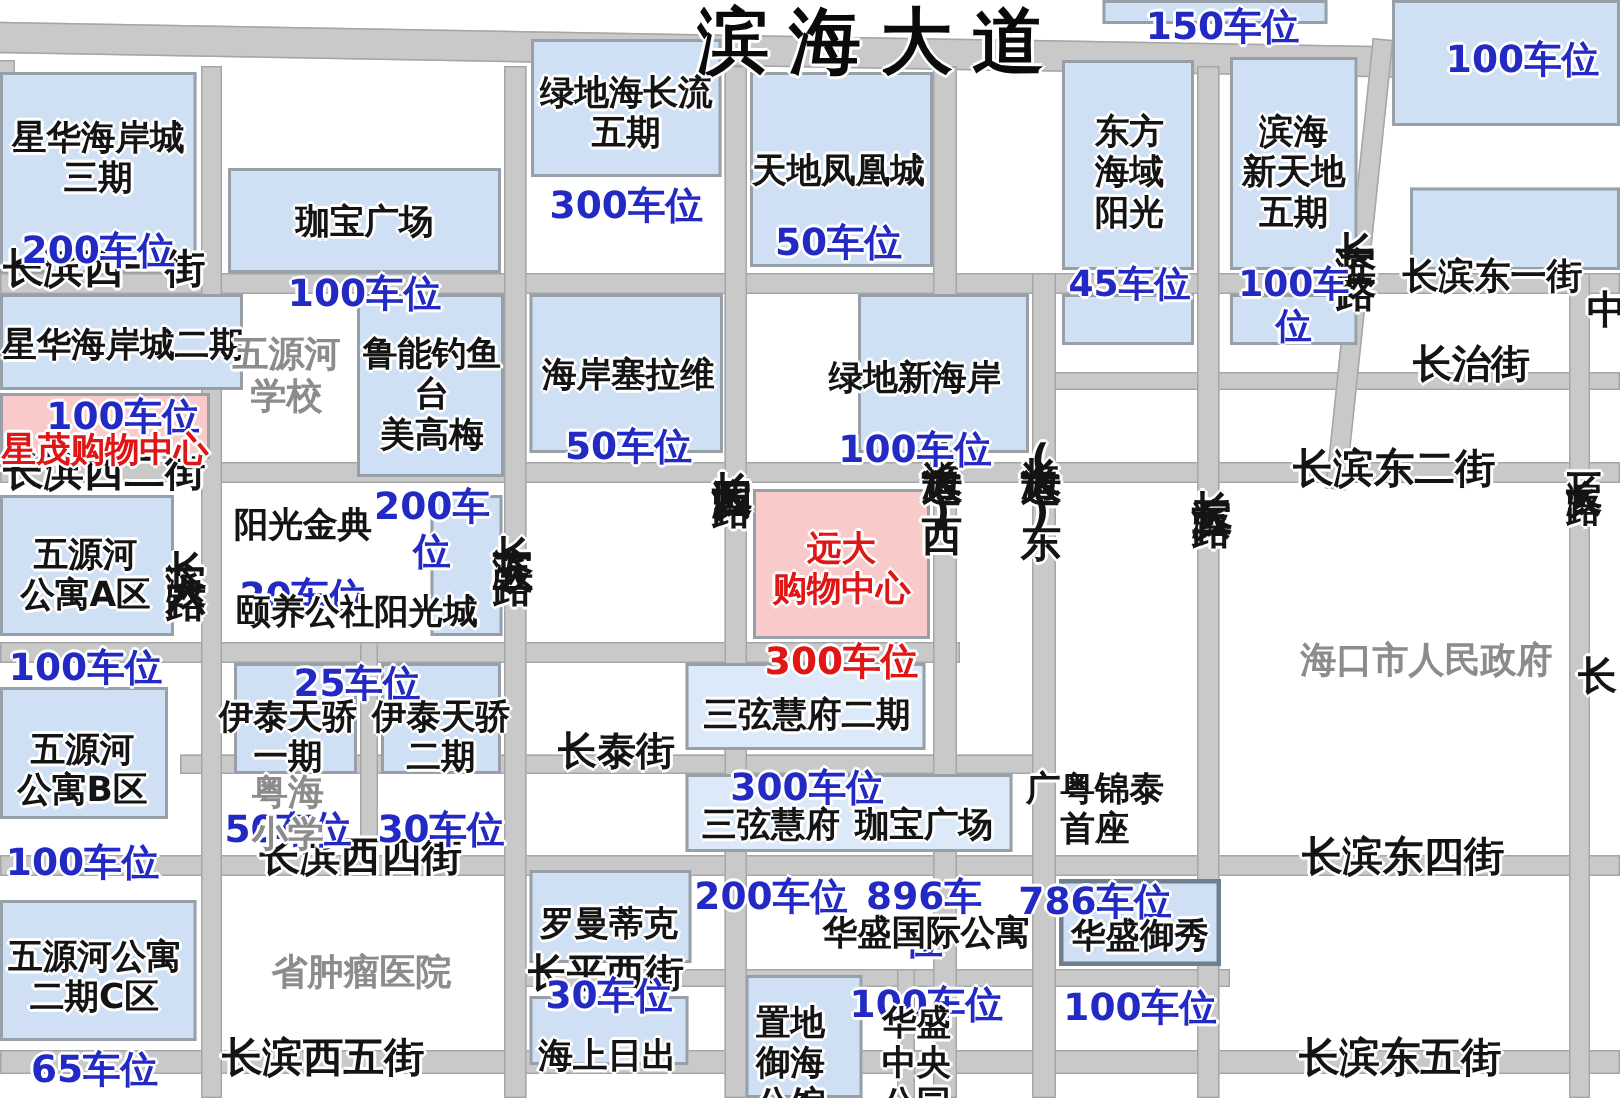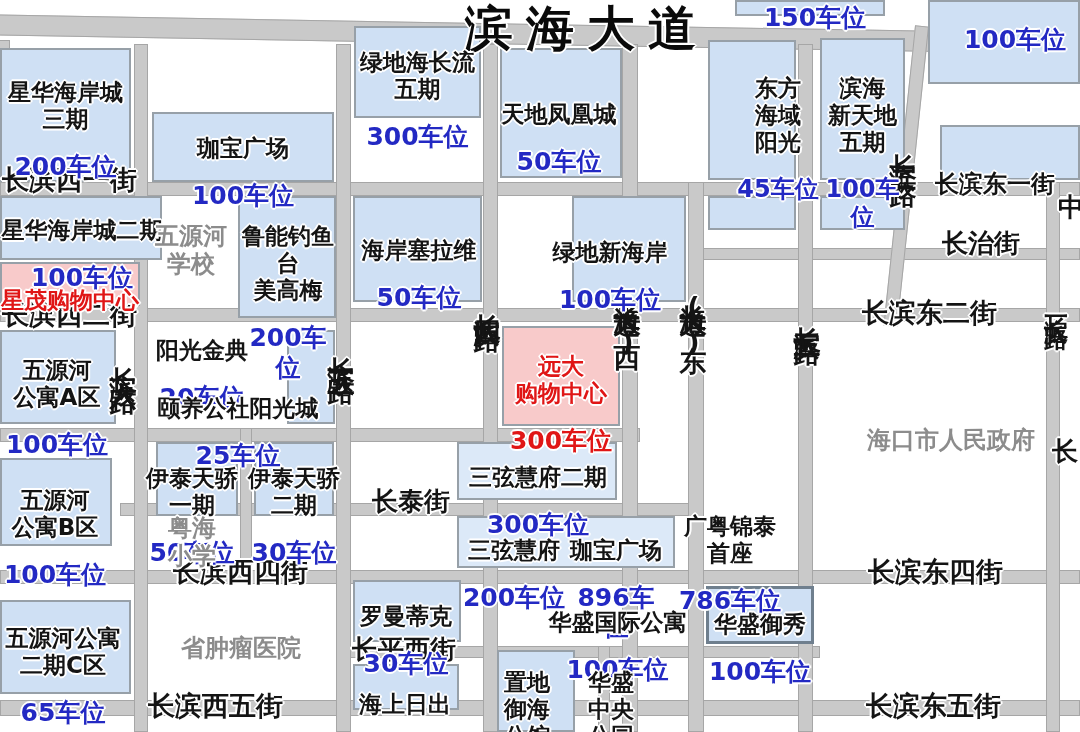--- a/index.html
+++ b/index.html
@@ -122,21 +122,21 @@
   <div class="lbl" style="left:494px;top:82px;width:130px;">
     <div class="pname">天地凤凰城</div>
     <div class="ppark">50车位</div>
   </div>
   <div class="lbl" style="left:740px;top:-16px;width:150px;">
     <div class="ppark">150车位</div>
   </div>
   <div class="lbl" style="left:950px;top:6px;width:130px;">
     <div class="ppark">100车位</div>
   </div>
-  <div class="lbl" style="left:710px;top:56px;width:86px;padding-left:25px;">
+  <div class="lbl" style="left:710px;top:56px;width:86px;">
     <div class="pname">东方
 海域
 阳光</div>
     <div class="ppark" style="font-size:24px;">45车位</div>
   </div>
   <div class="lbl" style="left:820px;top:56px;width:85px;">
     <div class="pname">滨海
 新天地
 五期</div>
     <div class="ppark" style="font-size:24px;">100车位</div>

